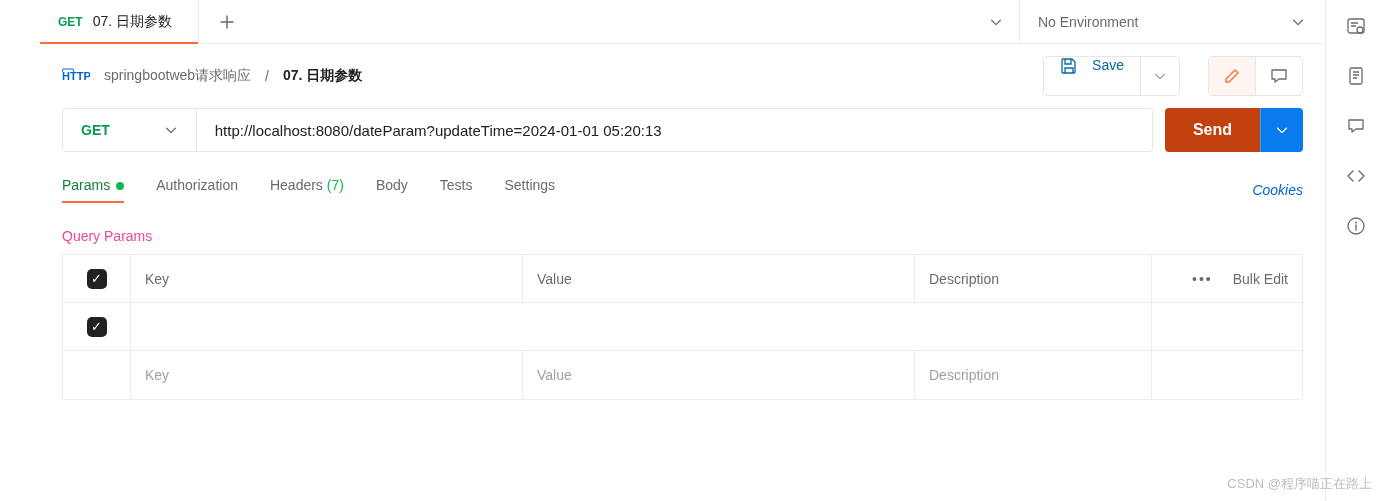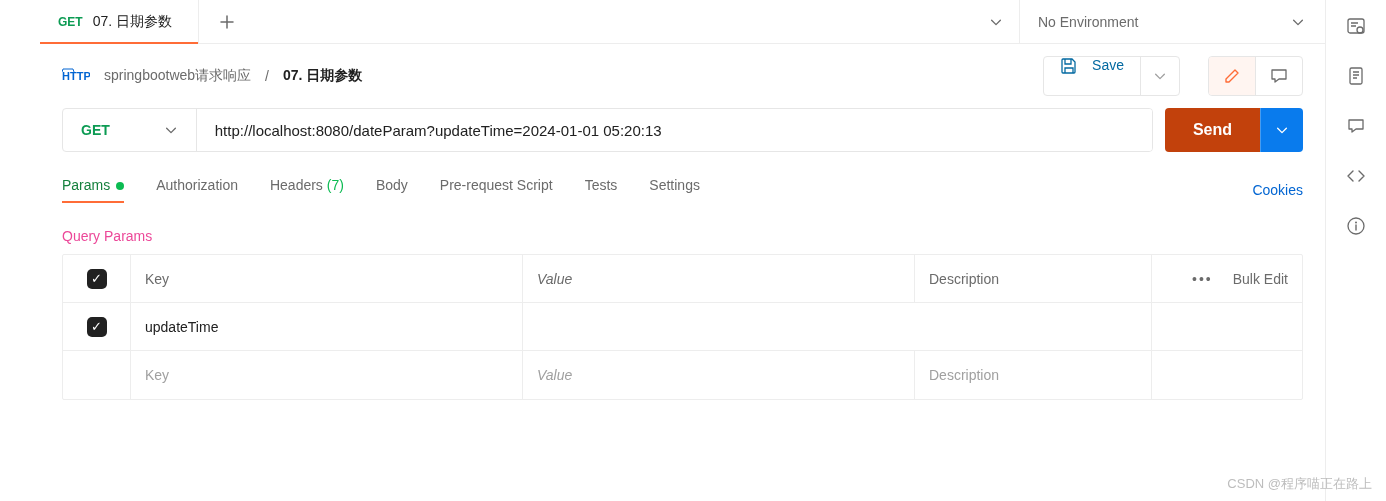--- a/index.html
+++ b/index.html
@@ -46,32 +46,32 @@
 .send-btn { background:#c2410c; color:#fff; font-weight:600; font-size:16px; padding:0 28px; display:flex; align-items:center; cursor:pointer; border:none;}
 .send-drop { background:#097bed; color:#fff; display:flex; align-items:center; padding:0 14px; border-left:1px solid rgba(255,255,255,.25); cursor:pointer;}
 
 
 .reqtabs { display:flex; align-items:center; padding:0 22px; height:40px; gap:32px; border-bottom:0; }
 .reqtab { color:#6b6b6b; cursor:pointer; position:relative; padding-bottom:10px;}
 .reqtab.active { color:#15803d; font-weight:400;}
 .reqtab.active::after{content:"";position:absolute;left:0;right:0;bottom:0;height:2px;background:#ff6c37;}
 .dot { width:8px; height:8px; border-radius:50%; background:#0cbb52; display:inline-block; margin-left:6px; vertical-align:middle;}
 .hcount { color:#0cbb52; }
-.cookies { margin-left:auto; color:#0265d2; font-weight:500; cursor:pointer;}
+.cookies { margin-left:auto; color:#0265d2; font-weight:500; cursor:pointer;font-style:italic;}
 
 
 .section-title { padding:18px 22px 10px 22px; color:#ec4899; font-weight:500; }
 .ptable { margin:0 22px; border:1px solid #ededed; border-radius:2px; }
 .prow { display:flex; border-bottom:1px solid #ededed; height:48px; align-items:stretch;}
 .prow:last-child{border-bottom:none;}
 .pcell { display:flex; align-items:center; padding:0 14px; border-right:1px solid #ededed;}
 .pcell:last-child{border-right:none;}
 .c-check { width:68px; justify-content:center;}
 .c-key { width:392px; color:#212121;}
-.c-val { width:392px; color:#212121;font-style:italic;}
+.c-val { width:392px; color:#212121;}
 .c-desc { flex:1; color:#212121;}
 .c-act { width:150px; gap:20px; color:#6b6b6b; justify-content:flex-end;}
 .hdr .pcell{ color:#6b6b6b; font-weight:500;}
 .ph { color:#a0a0a0;}
 .chk { width:20px; height:20px; border-radius:5px; background:#212121; display:flex; align-items:center; justify-content:center; color:#fff; font-size:13px;}
 .bulk { color:#6b6b6b; cursor:pointer; font-weight:400; white-space:nowrap;text-align:center;}
 .dots3 { letter-spacing:2px; cursor:pointer;}
 
 .watermark{position:absolute; right:14px; bottom:8px; color:#bdbdbd; font-size:13px;}
 
@@ -164,21 +164,20 @@
           </svg>
       </div>
     </div>
   </div>
 
   <div class="reqtabs">
     <div class="reqtab active"><span>Params</span><span class="dot"></span></div>
     <div class="reqtab">Authorization</div>
     <div class="reqtab"><span>Headers</span> <span class="hcount">(7)</span></div>
     <div class="reqtab">Body</div>
-    <div class="reqtab">Pre-request Script</div>
     <div class="reqtab">Tests</div>
     <div class="reqtab">Settings</div>
     <div class="cookies">Cookies</div>
   </div>
 
   <div class="section-title">Query Params</div>
   <div class="ptable">
     <div class="prow hdr">
       <div class="pcell c-check">
         <div class="chk">✓</div>
@@ -188,21 +187,20 @@
       <div class="pcell c-desc">Description</div>
       <div class="pcell c-act">
         <span class="dots3">•••</span>
         <span class="bulk">Bulk Edit</span>
       </div>
     </div>
     <div class="prow">
       <div class="pcell c-check">
         <div class="chk">✓</div>
       </div>
-      <div class="pcell c-key">updateTime</div>
       <div class="pcell c-desc"></div>
       <div class="pcell c-act"></div>
     </div>
     <div class="prow">
       <div class="pcell c-check"></div>
       <div class="pcell c-key ph">Key</div>
       <div class="pcell c-val ph">Value</div>
       <div class="pcell c-desc ph">Description</div>
       <div class="pcell c-act"></div>
     </div>

